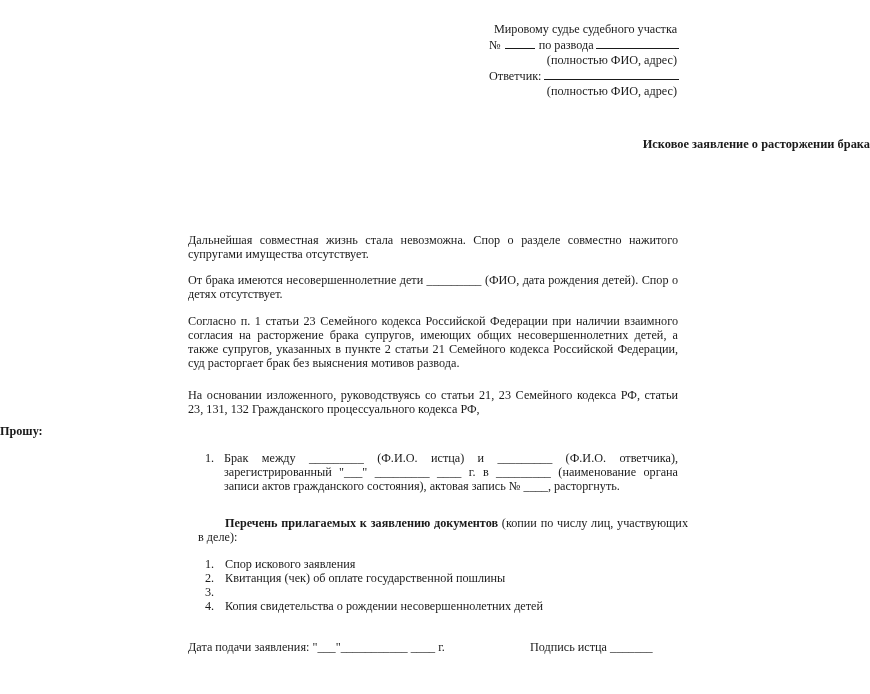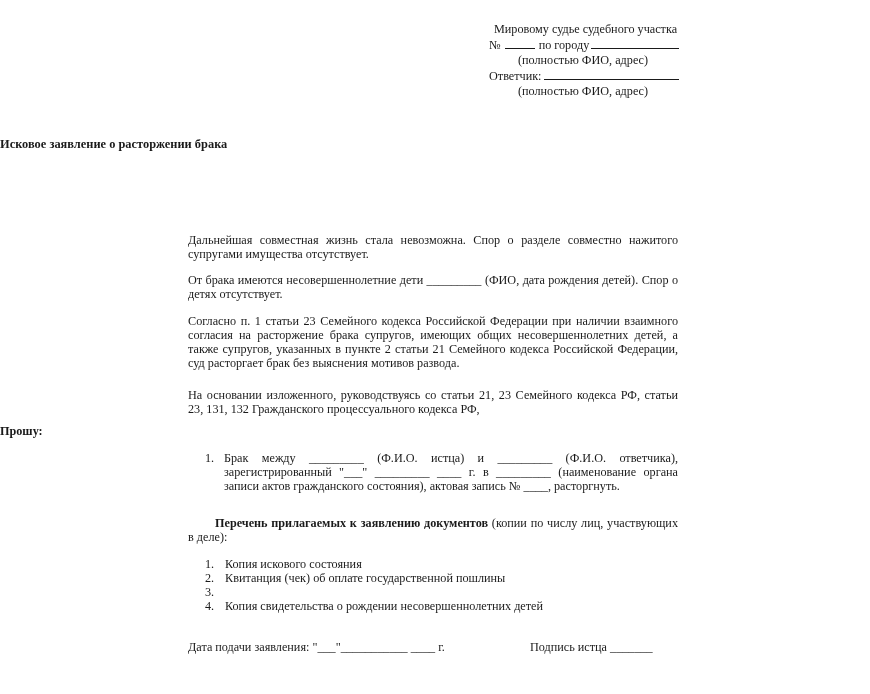--- a/index.html
+++ b/index.html
@@ -6,23 +6,23 @@
     html, body { width: 870px; height: 694px; background: #ffffff; overflow: hidden; }
     body { position: relative; font-family: "Liberation Serif", "DejaVu Serif", serif; color: #1a1a1a; font-size: 12.2px; }
     .page { position: absolute; left: 0; top: 0; width: 870px; height: 676px; }
 
     
     .hdr { position: absolute; left: 489px; top: 22px; width: 190px; line-height: 15.5px; }
     .hdr-line { white-space: nowrap; display: flex; align-items: baseline; }
     .hdr-line .fill { flex: 1; border-bottom: 1px solid #1a1a1a; height: 11px; margin-left: 2px; }
     .hdr-line .short { display: inline-block; width: 30px; border-bottom: 1px solid #1a1a1a; height: 11px; margin: 0 4px; }
     .hdr-title { padding-left: 5px; }
-    .hdr-note { text-align: center; padding-right: 2px; }
+    .hdr-note { text-align: right; padding-right: 2px; }
 
-    .title { position: absolute; left: 0; width: 870px; top: 137px; text-align: left; font-weight: bold; font-size: 12.4px; }
+    .title { position: absolute; left: 0; width: 870px; top: 137px; text-align: right; font-weight: bold; font-size: 12.4px; }
 
     .para { position: absolute; left: 188px; width: 490px; text-align: justify; line-height: 14px; }
 
     .center-bold { position: absolute; left: 0; width: 870px; text-align: left; font-weight: bold; }
 
     .olist { position: absolute; left: 205px; width: 473px; line-height: 14px; }
     .olist .num { position: absolute; left: 0; width: 14px; }
     .olist .body { margin-left: 19px; text-align: justify; }
 
     .attach-head { position: absolute; left: 188px; width: 490px; line-height: 14px; text-align: justify; text-indent: 27px; }
@@ -39,21 +39,21 @@
 </head>
 <body>
 
 <div class="page">
 
   <div class="hdr">
     <div class="hdr-line hdr-title">Мировому судье судебного участка</div>
     <div class="hdr-line">
       <span>№</span>
       <span class="short"></span>
-      <span>по городу</span>
+      <span>по развода</span>
       <span class="fill"></span>
     </div>
     <div class="hdr-note">(полностью ФИО, адрес)</div>
     <div class="hdr-line">
       <span>Ответчик:</span>
       <span class="fill"></span>
     </div>
     <div class="hdr-note">(полностью ФИО, адрес)</div>
   </div>
 
@@ -68,28 +68,28 @@
 
   <div class="para" style="top:388px;">На основании изложенного, руководствуясь со статьи 21, 23 Семейного кодекса РФ, статьи 23, 131, 132 Гражданского процессуального кодекса РФ,</div>
 
   <div class="center-bold" style="top:424px;">Прошу:</div>
 
   <div class="olist" style="top:451px;">
     <span class="num">1.</span>
     <div class="body">Брак между _________ (Ф.И.О. истца) и _________ (Ф.И.О. ответчика), зарегистрированный "___" _________ ____ г. в _________ (наименование органа записи актов гражданского состояния), актовая запись № ____, расторгнуть.</div>
   </div>
 
-  <div class="attach-head" style="top:516px;">
+  <div class="attach-head" style="top:516px;margin-left:10px;">
     <b>Перечень прилагаемых к заявлению документов</b><span> (копии по числу лиц, участвующих в деле):</span>
   </div>
 
   <div class="docs">
     <div class="item">
       <span class="n">1.</span>
-      <span>Копия искового состояния</span>
+      <span>Спор искового заявления</span>
     </div>
     <div class="item">
       <span class="n">2.</span>
       <span>Квитанция (чек) об оплате государственной пошлины</span>
     </div>
     <div class="item">
       <span class="n">3.</span>
     </div>
     <div class="item">
       <span class="n">4.</span>

